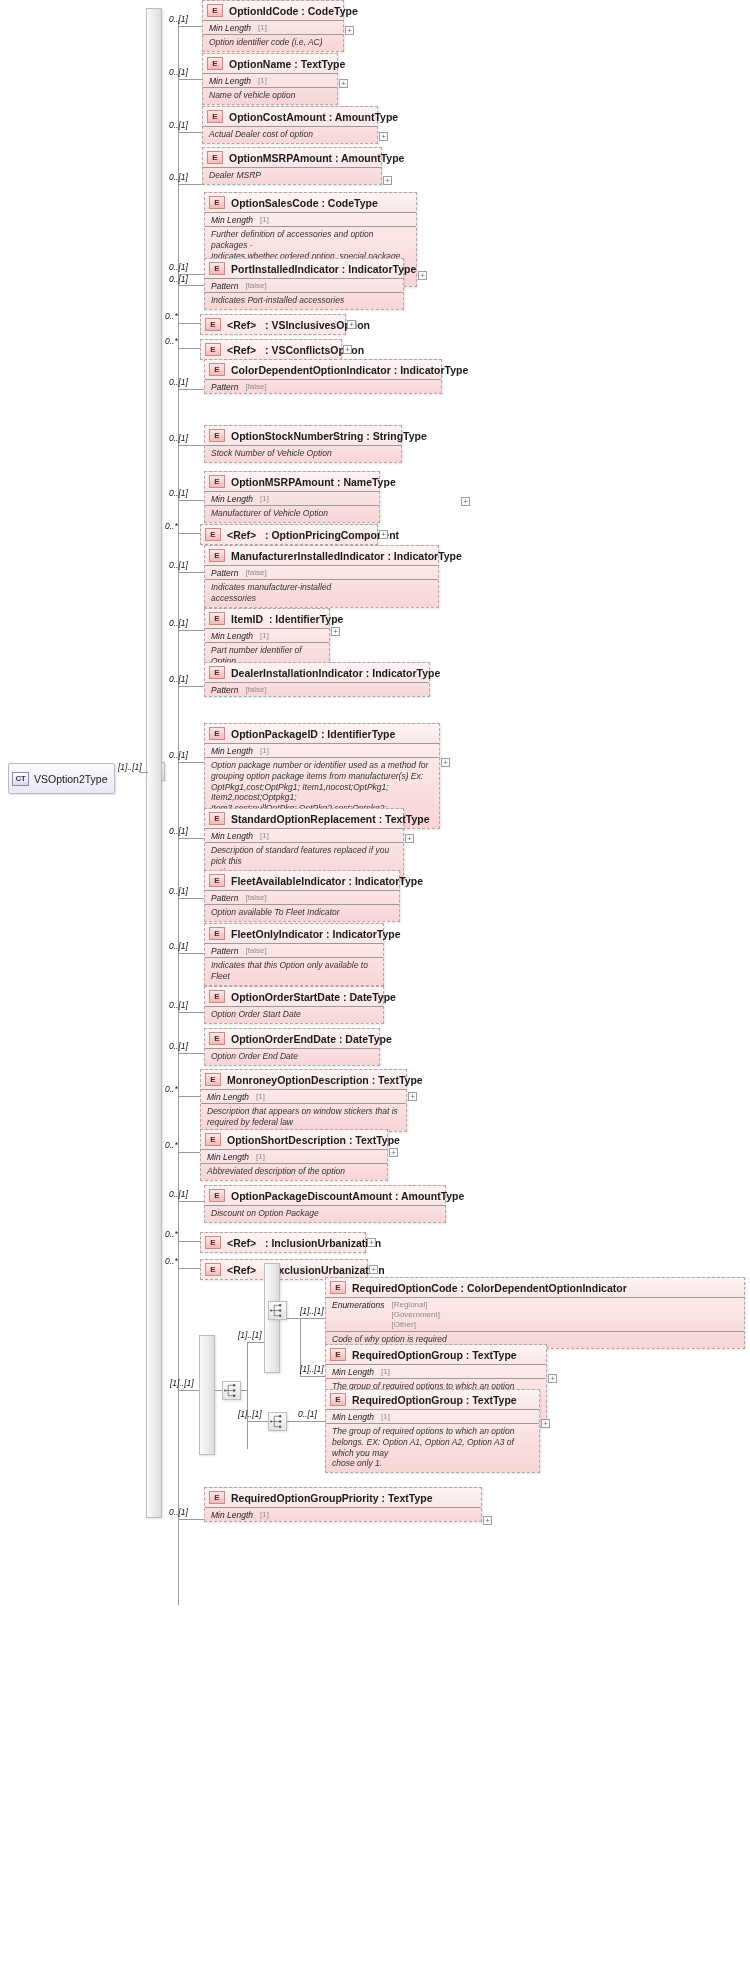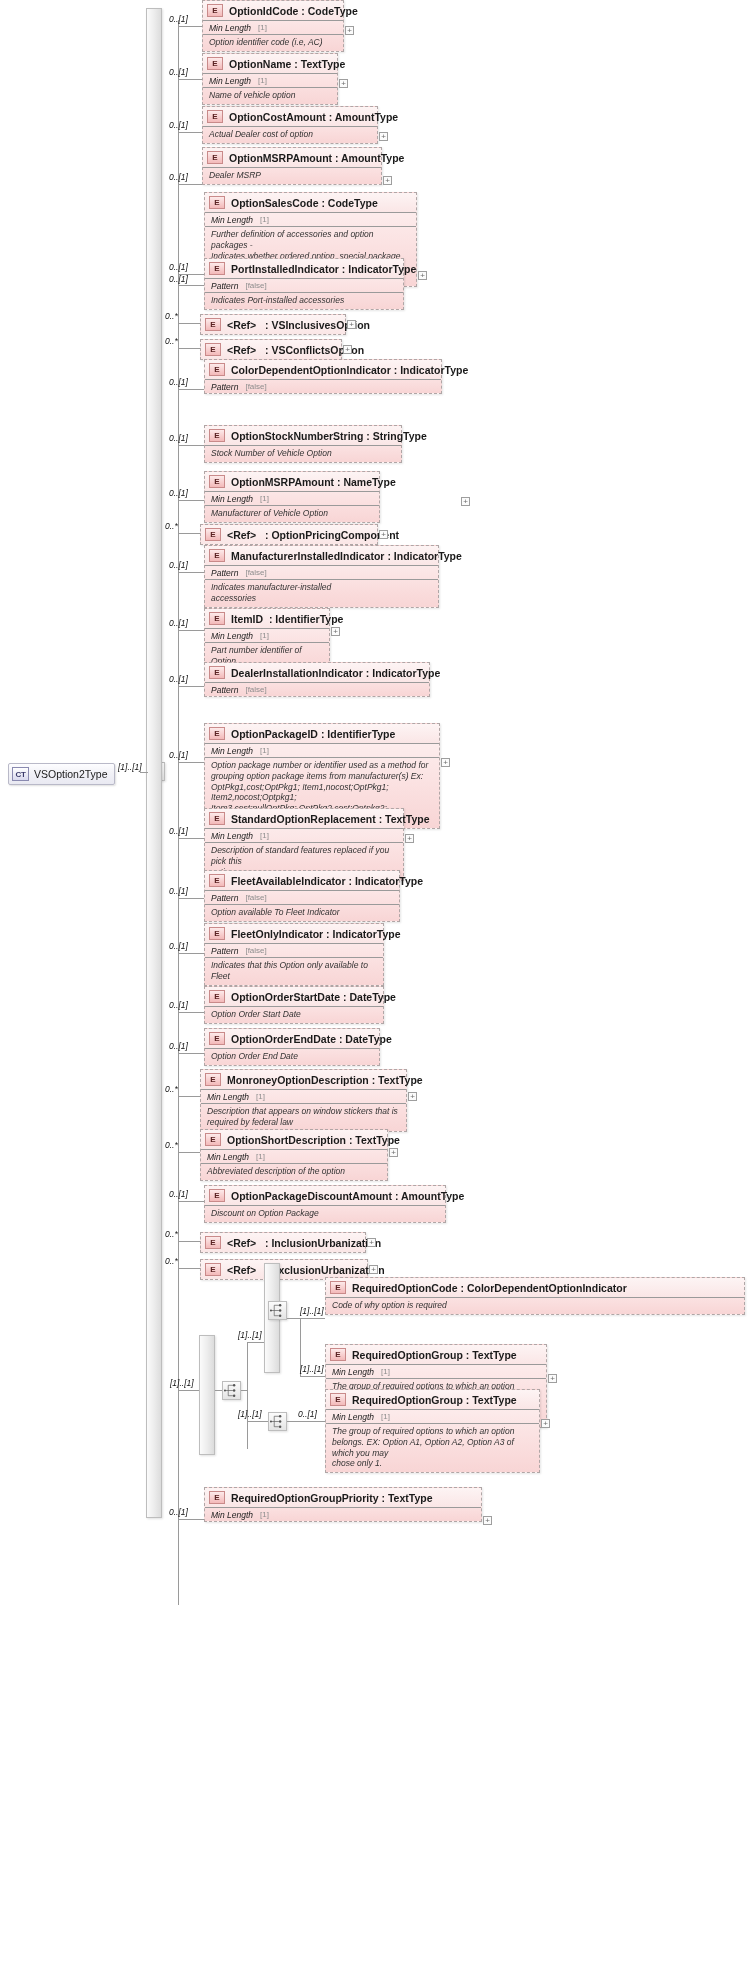--- a/index.html
+++ b/index.html
@@ -11,21 +11,21 @@
     position:relative;
     overflow:hidden;
   }
   #canvas { position:relative; width:750px; height:1961px; }
 
   
   .root-box{
     position:absolute; display:flex; align-items:center;
     border:1px solid #b9b9c8;
     background:linear-gradient(to bottom,#fdfdff 0%,#f2f2f7 45%,#e9e9f2 100%);
-    border-radius:2px; height:22px; padding:0 6px 0 3px;
+    border-radius:2px; height:31px; padding:0 6px 0 3px;
     box-shadow:1px 1px 2px rgba(0,0,0,.13);
     justify-content:center;
   }
   .root-box .ct-badge{
     display:inline-flex; align-items:center; justify-content:center;
     width:17px; height:14px; margin-right:5px;
     border:1px solid #8a8ab0;
     background:linear-gradient(to bottom,#ffffff,#d9d9ee);
     font-size:8px; font-weight:bold; color:#3a3a6a; letter-spacing:-.3px;
   }
@@ -510,20 +510,26 @@
   <div class="v" style="left:300px; top:1318px; height:58px;"></div>
   <div class="h" style="left:287px; top:1318px; width:13px;"></div>
 
   <div class="h" style="left:300px; top:1318px; width:25px;"></div>
   <div class="card" style="left:300px; top:1306px;">[1]..[1]</div>
   <div class="el" style="left:325px; top:1277px; width:420px;">
     <div class="el-head">
       <span class="e-badge">E</span>
       <span class="el-title"><span>RequiredOptionCode</span> <span>:</span> <span>ColorDependentOptionIndicator</span></span>
     </div>
+    <div class="facet">
+      <span class="fname">Enumerations</span>
+      <span class="fval">[Regional]
+[Government]
+[Other]</span>
+    </div>
     <div class="desc">Code of why option is required</div>
   </div>
 
   <div class="h" style="left:300px; top:1376px; width:25px;"></div>
   <div class="card" style="left:300px; top:1364px;">[1]..[1]</div>
   <div class="el" style="left:325px; top:1344px; width:222px;">
     <div class="el-head">
       <span class="e-badge">E</span>
       <span class="el-title"><span>RequiredOptionGroup</span> <span>:</span> <span>TextType</span></span>
     </div>

